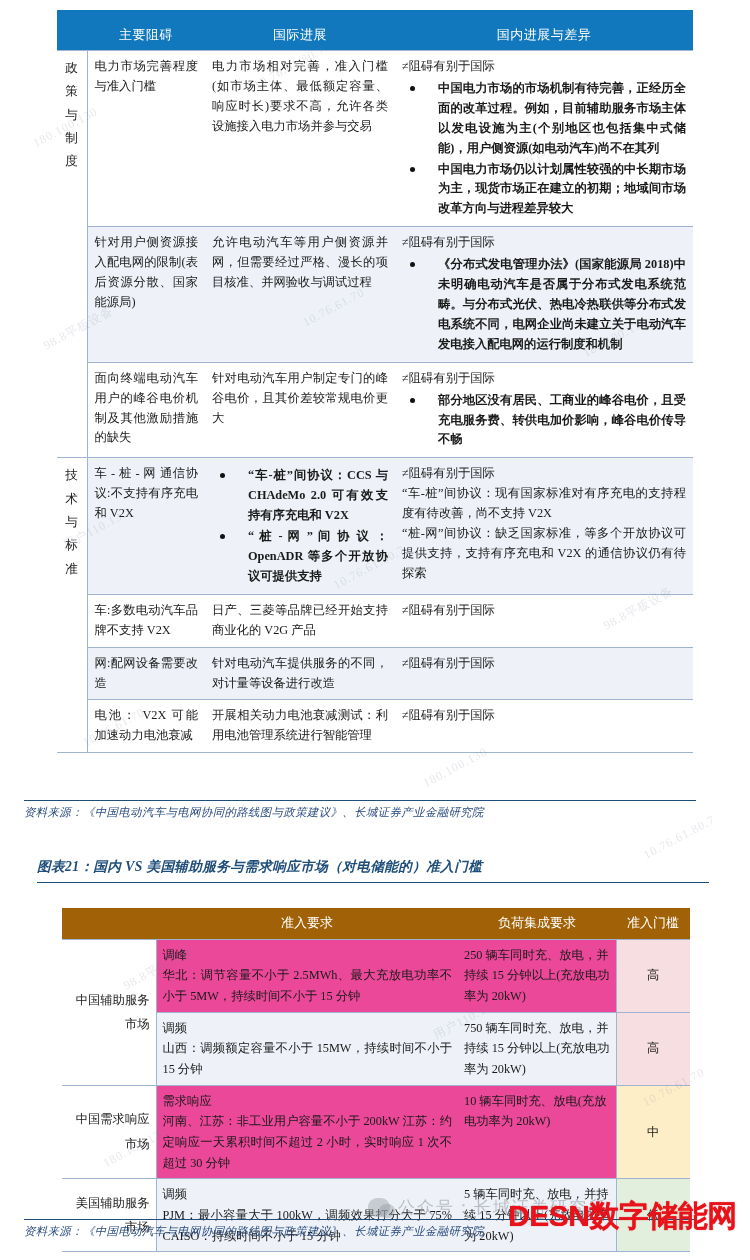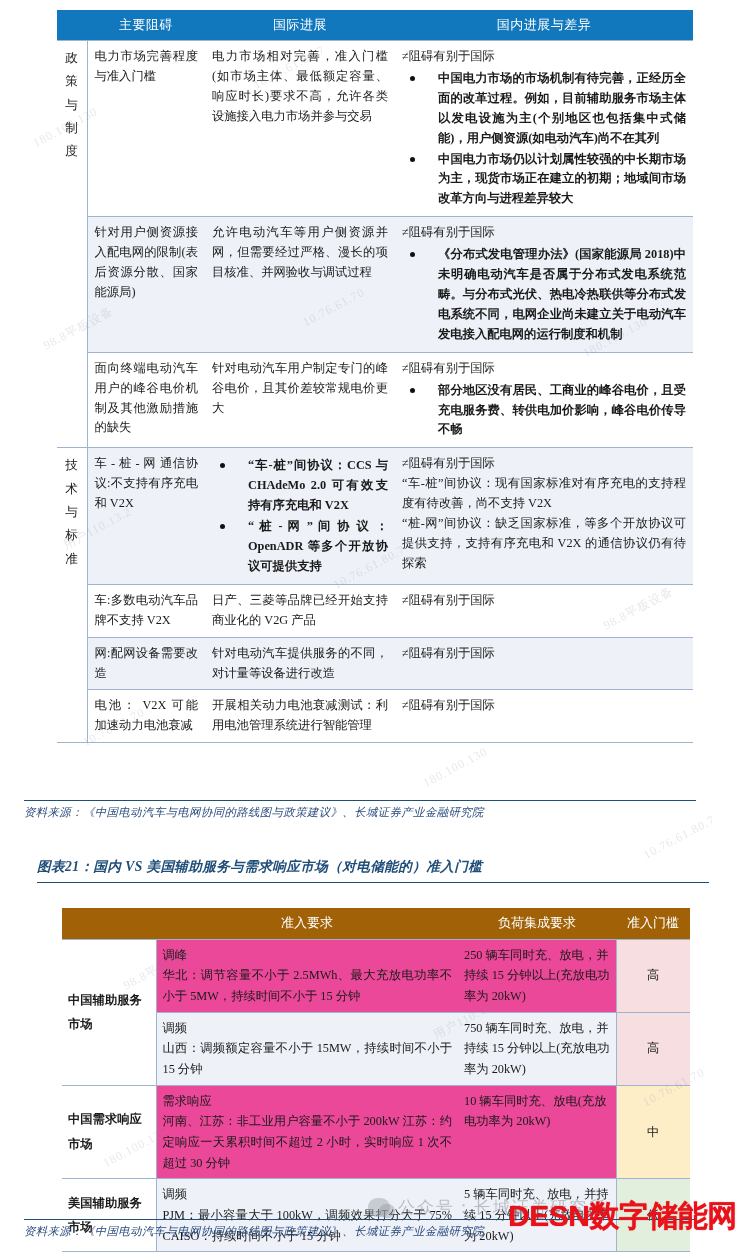--- a/index.html
+++ b/index.html
@@ -37,21 +37,21 @@
     line-height:1.62;
   }
   #table1{
     position:absolute;left:57px;top:10px;width:636px;
   }
   #table1 th{
     background:#1278be;
     color:#ffffff;
     font-weight:normal;
     font-size:13px;
-    padding:4px 0 5px 0;
+    padding:14px 0 5px 0;
     text-align:center;
     border:none;
     letter-spacing:.5px;
   }
   #table1 td{
     vertical-align:top;
     padding:6px 7px 6px 7px;
     border-top:1px solid #9fb4d0;
     border-bottom:1px solid #9fb4d0;
   }
@@ -133,26 +133,25 @@
     text-align:center;
     border:none;
   }
   #table2 td{
     vertical-align:top;
     padding:5px 6px;
     border-top:1px solid #9fb4d0;
     border-bottom:1px solid #9fb4d0;
   }
   #table2 td.mkt{
-    text-align:left;vertical-align:middle;
+    text-align:right;vertical-align:middle;
     border-right:1px solid #9fb4d0;
     background:#fff !important;
     width:94px;
     line-height:2.0;
-    font-weight:bold;
   }
   #table2 td.lvl{
     text-align:center;vertical-align:middle;
     width:74px;
     border-left:1px solid #9fb4d0;
   }
   #table2 .c-req{width:302px;}
   #table2 .c-load{width:158px;}
   #table2 tr.alt td{background:#eef2f8;}
   #table2 tr.plain td{background:#ec4899;}

